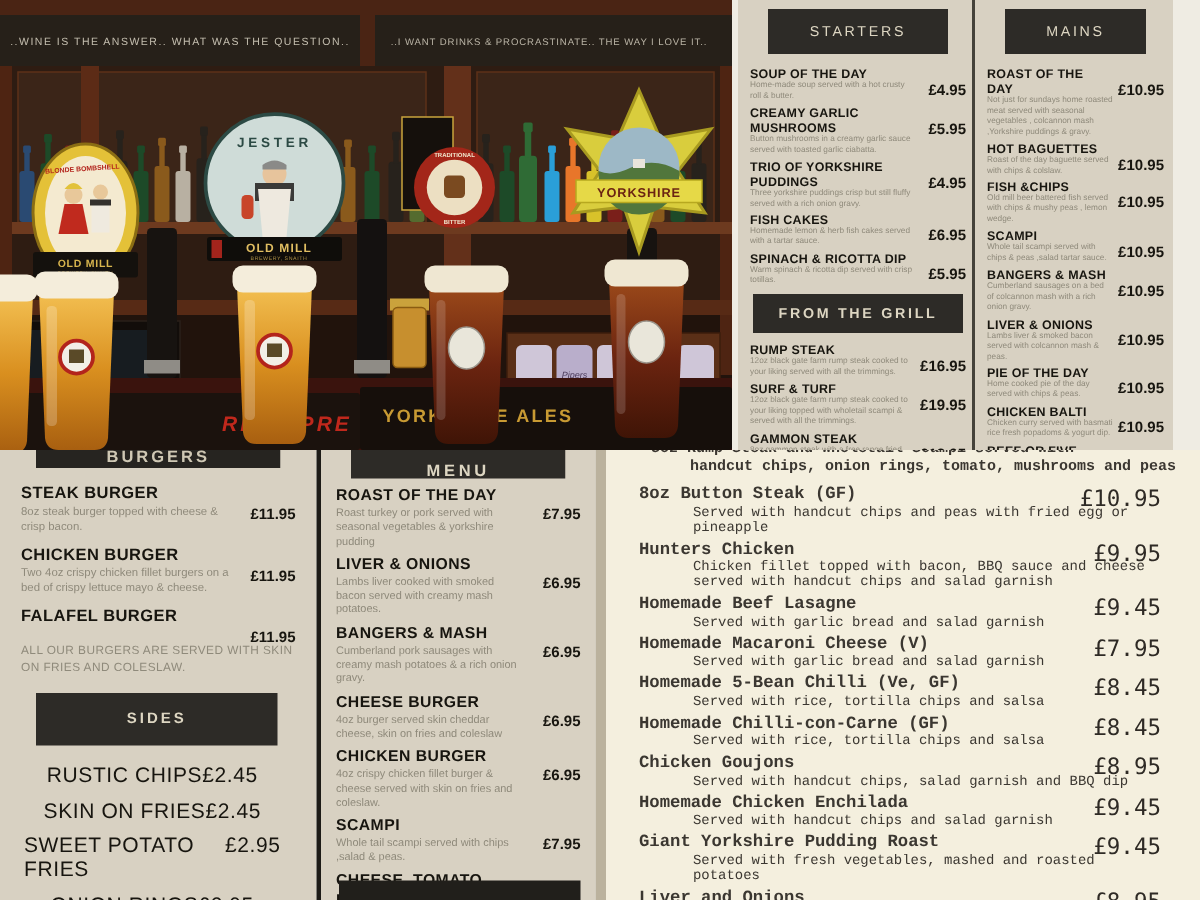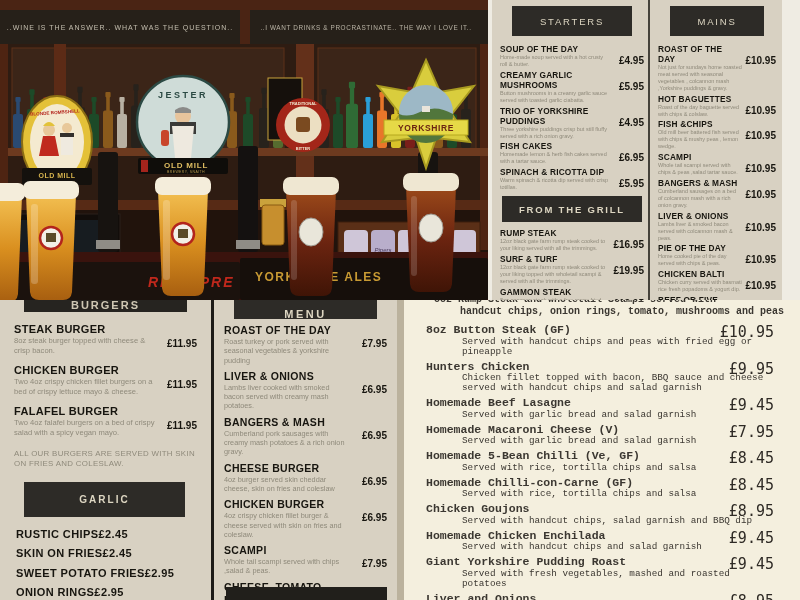--- a/index.html
+++ b/index.html
@@ -24,21 +24,21 @@
   .bl-divider{position:absolute;left:211px;top:300px;width:3px;height:300px;background:#1d1b17}
   .cuthdr-wrap{height:12px;overflow:hidden;margin:0 24px}
   .cuthdr{height:34px;margin-top:-23px;background:#262420;color:#cfc8b4;display:flex;align-items:flex-end;justify-content:center;font-size:11px;font-weight:bold;letter-spacing:2px;padding-bottom:2px}
   .bl-items{padding:10px 14px 0}
   .bi{position:relative;margin-bottom:8px;padding-right:40px}
   .bi-title{font-size:11px;line-height:14px;font-weight:bold;letter-spacing:.3px;color:#17150f}
   .bi-desc{font-size:7.6px;line-height:9.6px;color:#8f8a7b}
   .bi-price{position:absolute;right:0;top:16px;font-size:10px;font-weight:bold;color:#17150f}
   .bl-note{font-size:7.9px;line-height:10.5px;color:#8f8a7b;letter-spacing:.3px;margin:11px 14px 0}
   .sides-hdr{margin:12px 26px 11px 24px;background:#2d2b27;color:#ddd6c2;font-weight:bold;font-size:10px;letter-spacing:2px;text-align:center;padding:12px 0}
-  .srow{display:flex;justify-content:flex-start;margin:0 24px 7.5px 16px;font-weight:bold;font-size:11px;letter-spacing:.4px;color:#17150f}
+  .srow{display:flex;justify-content:center;margin:0 24px 7.5px 16px;font-weight:normal;font-size:14px;letter-spacing:.4px;color:#17150f}
 
   
   .menu-mid{position:absolute;left:214px;top:300px;width:183px;height:300px;background:#d8d1c2;overflow:hidden}
   .mid-hdr-wrap{height:19px;overflow:hidden;margin:0 20px}
   .mid-hdr{height:28px;margin-top:-8px;background:#2d2b27;color:#ddd6c2;display:flex;align-items:flex-end;justify-content:center;font-weight:bold;font-size:11px;letter-spacing:2.5px;padding-bottom:4px}
   .mid-items{padding:5px 10px 0}
   .mdi{position:relative;margin-bottom:5px;padding-right:36px}
   .mdi-title{font-size:10.5px;line-height:13px;font-weight:bold;letter-spacing:.3px;color:#17150f}
   .mdi-desc{font-size:7.3px;line-height:9.3px;color:#8f8a7b}
   .mdi-price{position:absolute;right:0;top:14px;font-size:10px;font-weight:bold;color:#17150f}
@@ -391,26 +391,25 @@
         </div>
 
         <div class="bi">
           <div class="bi-title">CHICKEN BURGER</div>
           <div class="bi-desc">Two 4oz crispy chicken fillet burgers on a bed of crispy lettuce mayo &amp; cheese.</div>
           <div class="bi-price">£11.95</div>
         </div>
 
         <div class="bi">
           <div class="bi-title">FALAFEL BURGER</div>
-          <div class="bi-desc">Two 4oz falafel burgers on a bed of crispy salad with a spicy vegan mayo.</div>
           <div class="bi-price">£11.95</div>
         </div>
       </div>
     <div class="bl-note">ALL OUR BURGERS ARE SERVED WITH SKIN ON FRIES AND COLESLAW.</div>
-    <div class="sides-hdr">GARLIC</div>
+    <div class="sides-hdr">SIDES</div>
     <div>
 
         <div class="srow">
           <span>RUSTIC CHIPS</span>
           <span>£2.45</span>
         </div>
 
         <div class="srow">
           <span>SKIN ON FRIES</span>
           <span>£2.45</span>

